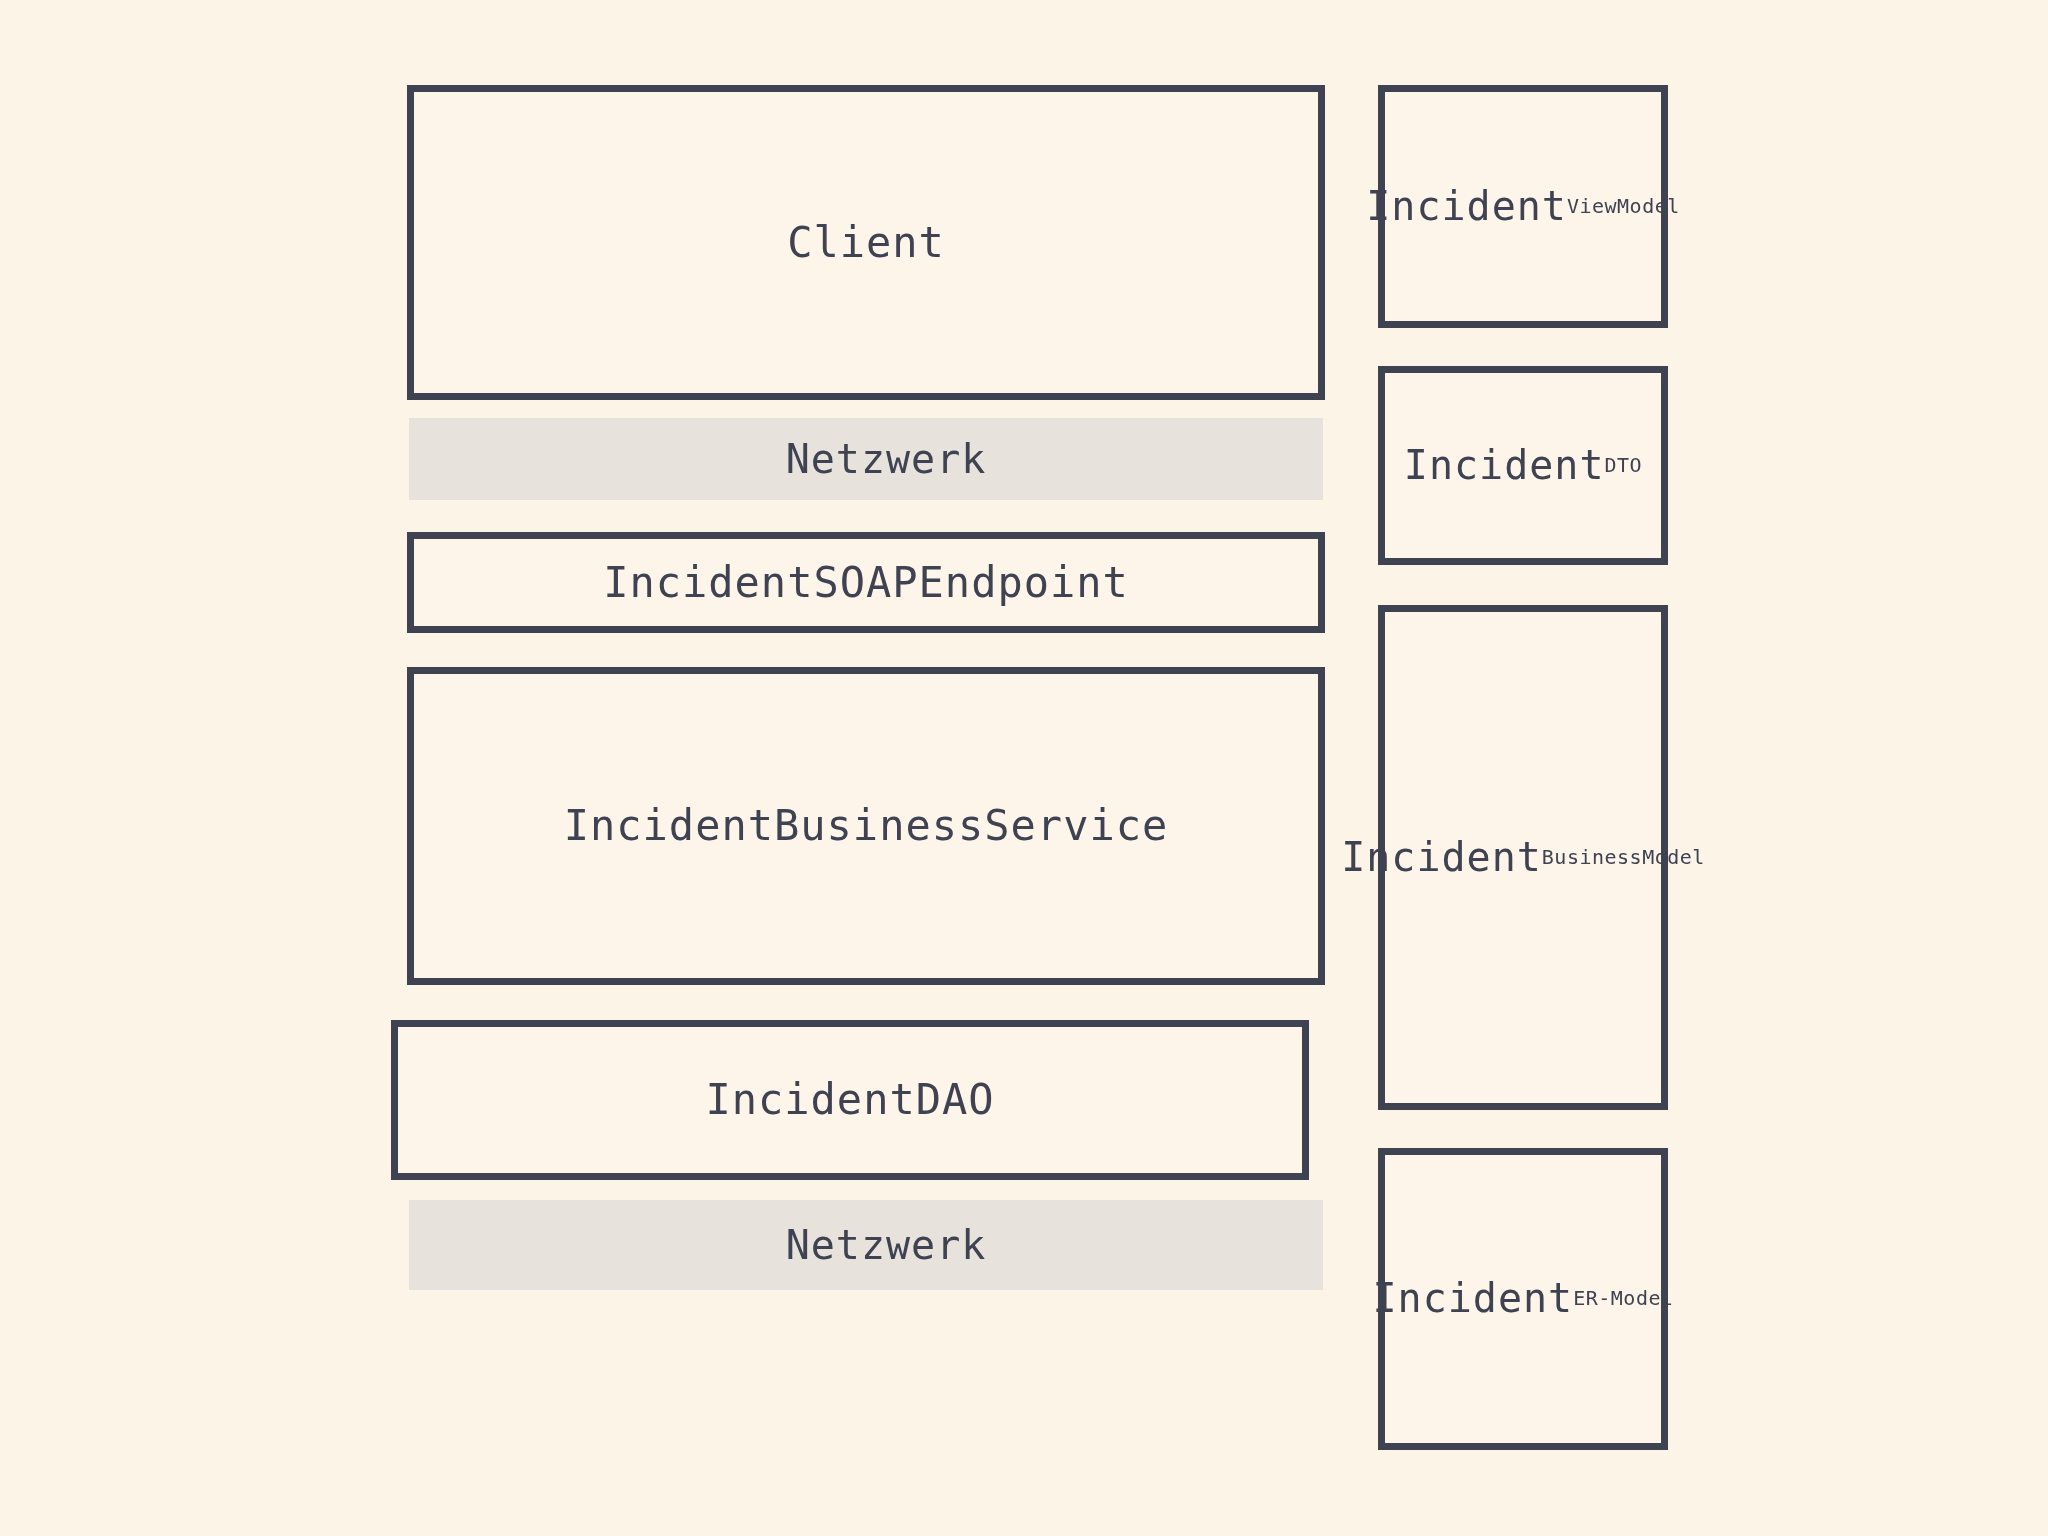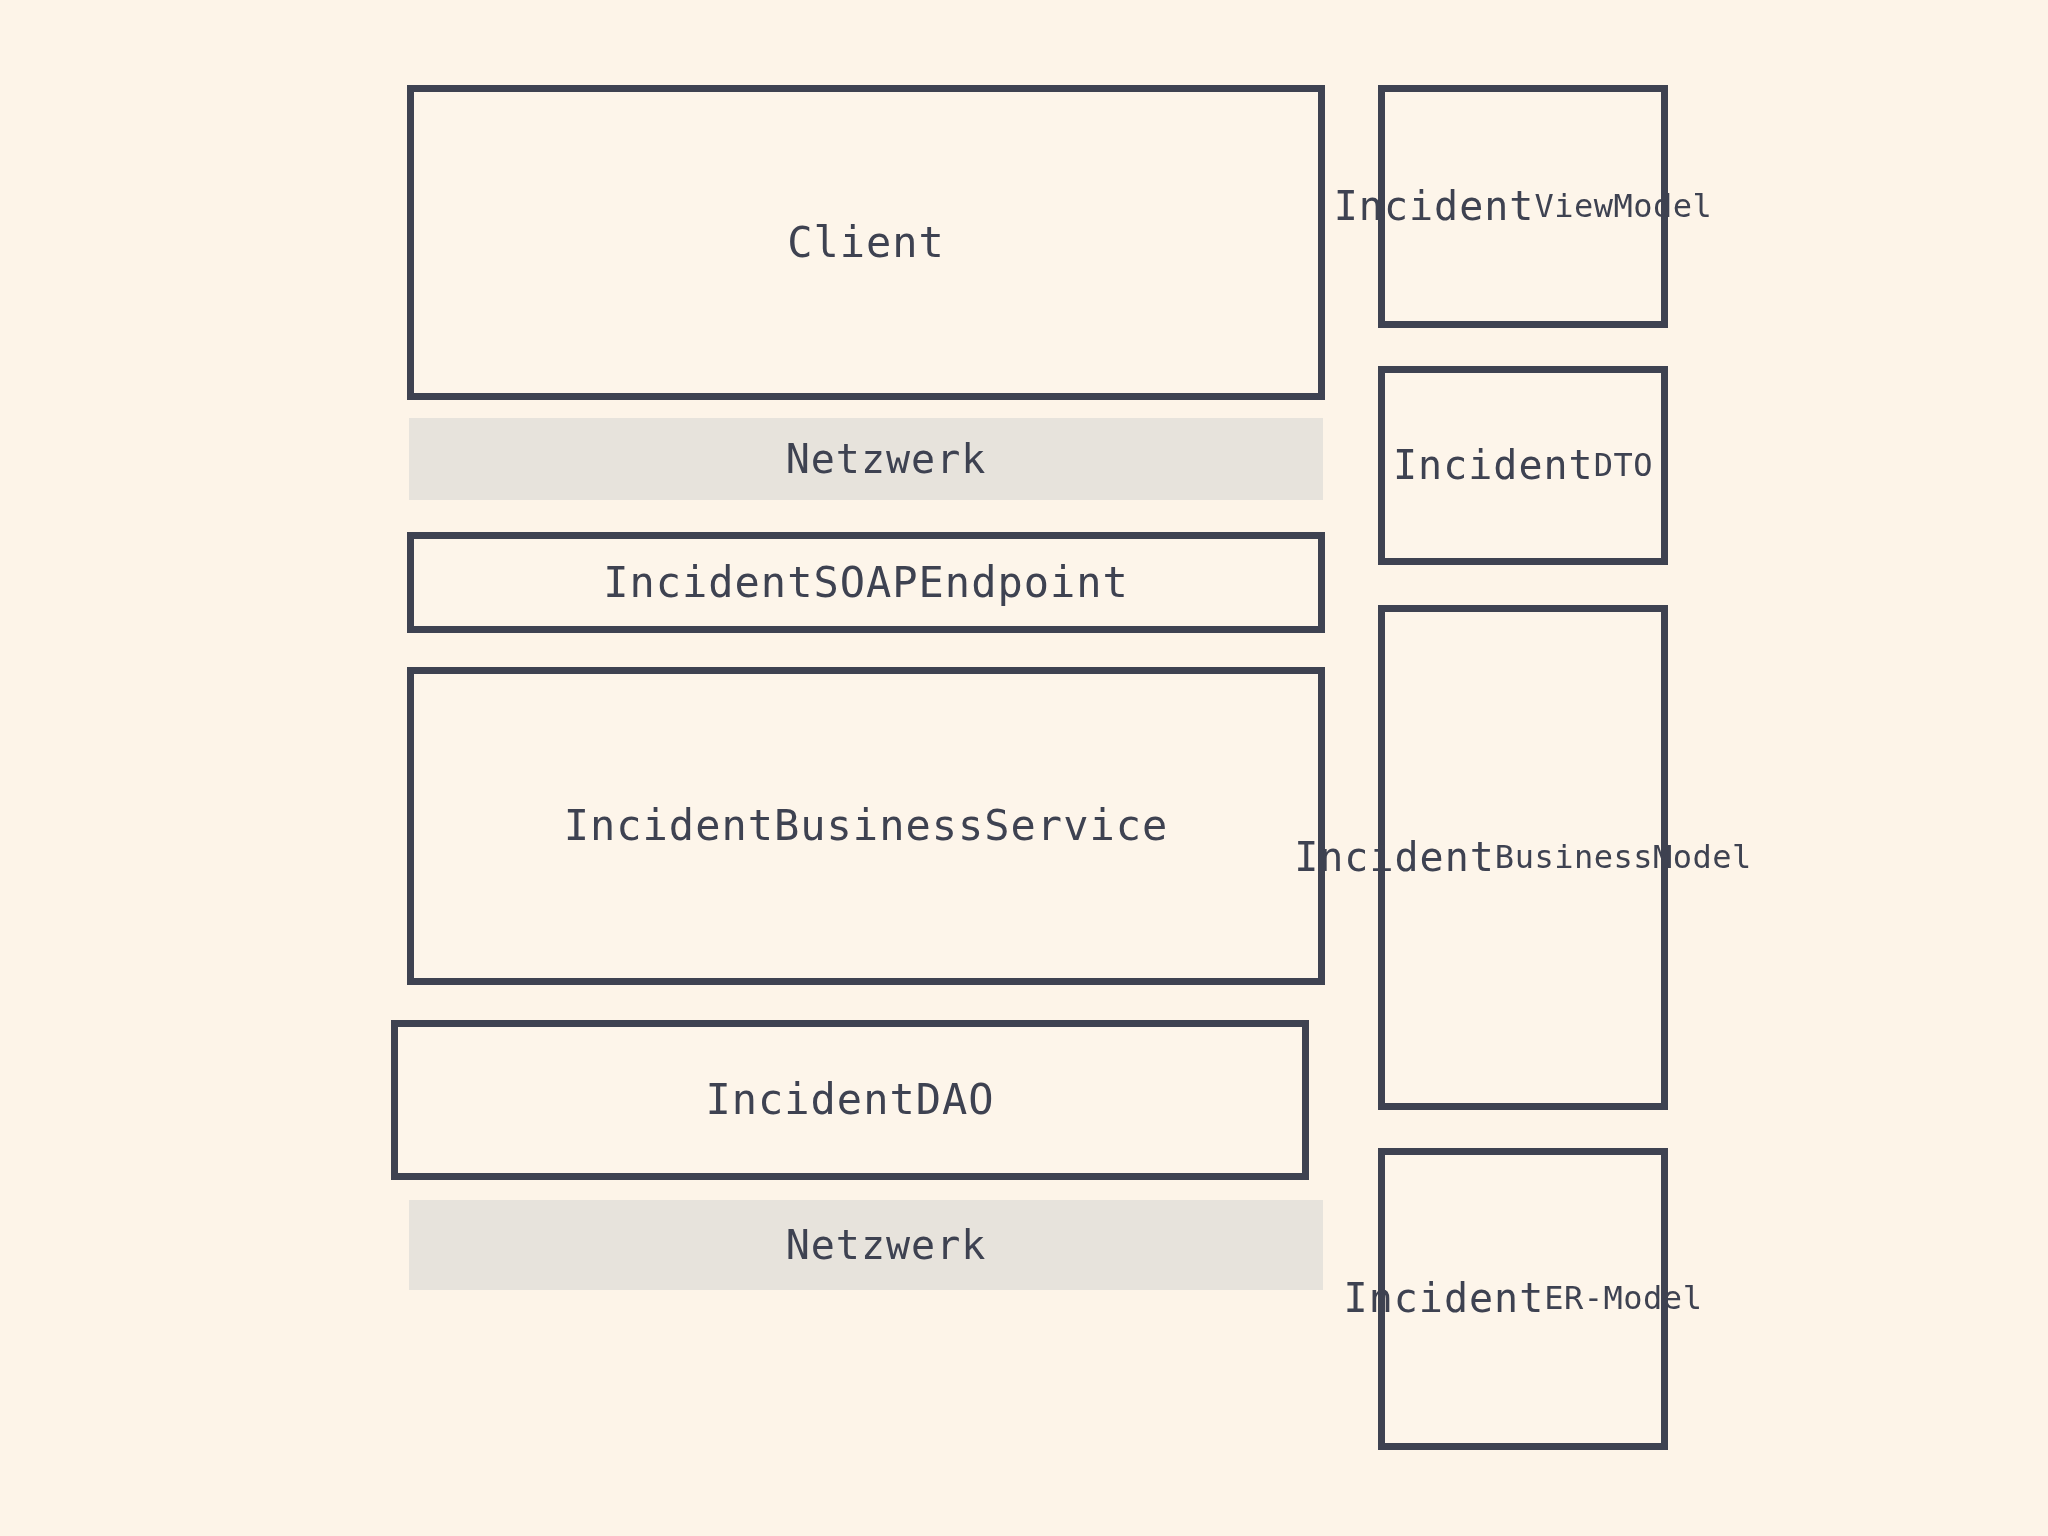--- a/index.html
+++ b/index.html
@@ -57,21 +57,21 @@
     letter-spacing: 1px;
     white-space: nowrap;
     margin-left: 40px;
   }
   .label-title {
     font-size: 40px;
     letter-spacing: 1px;
     white-space: nowrap;
   }
   .label-sub {
-    font-size: 32px;
+    font-size: 20px;
     letter-spacing: 0.5px;
     white-space: nowrap;
   }
 
   
   #box-client              { left: 407px;  top: 85px;   width: 918px; height: 315px; align-items: center; }
   #band-network-top        { left: 409px;  top: 418px;  width: 914px; height: 82px;  }
   #box-soap-endpoint       { left: 407px;  top: 532px;  width: 918px; height: 101px; }
   #box-business-service    { left: 407px;  top: 667px;  width: 918px; height: 318px; }
   #box-dao                 { left: 391px;  top: 1020px; width: 918px; height: 160px; }

